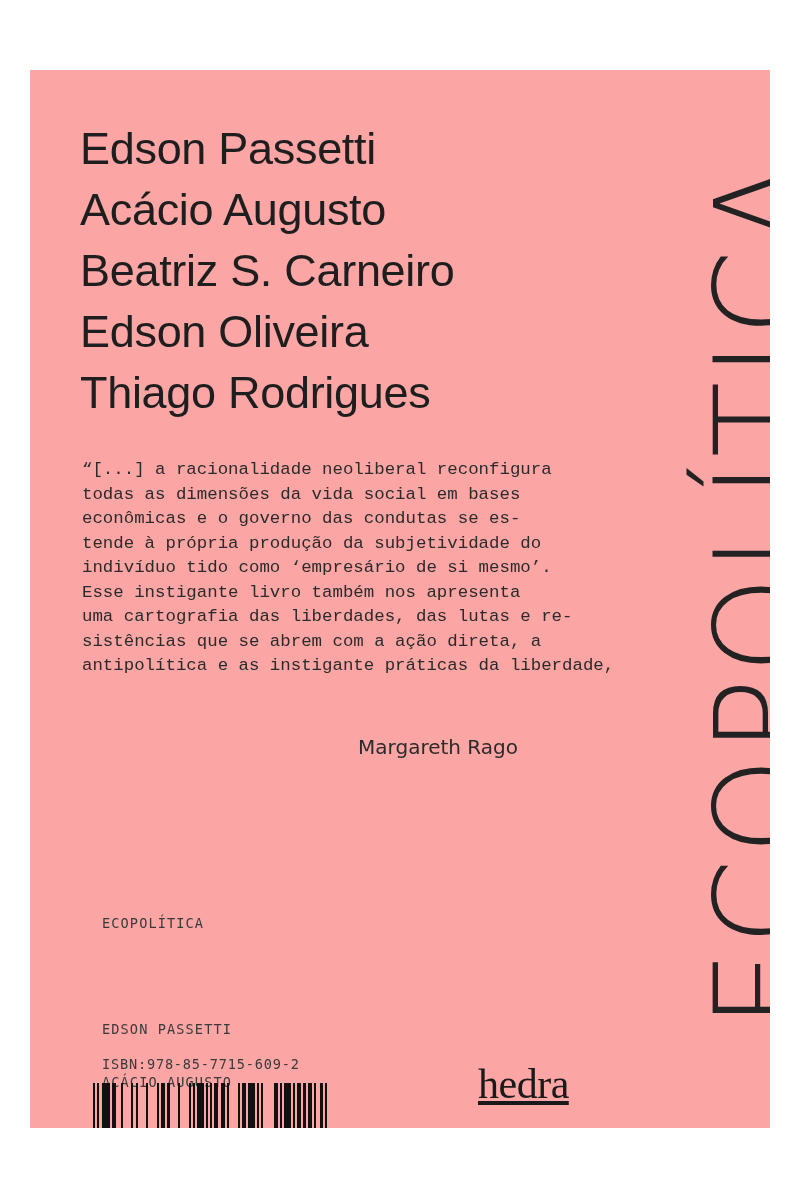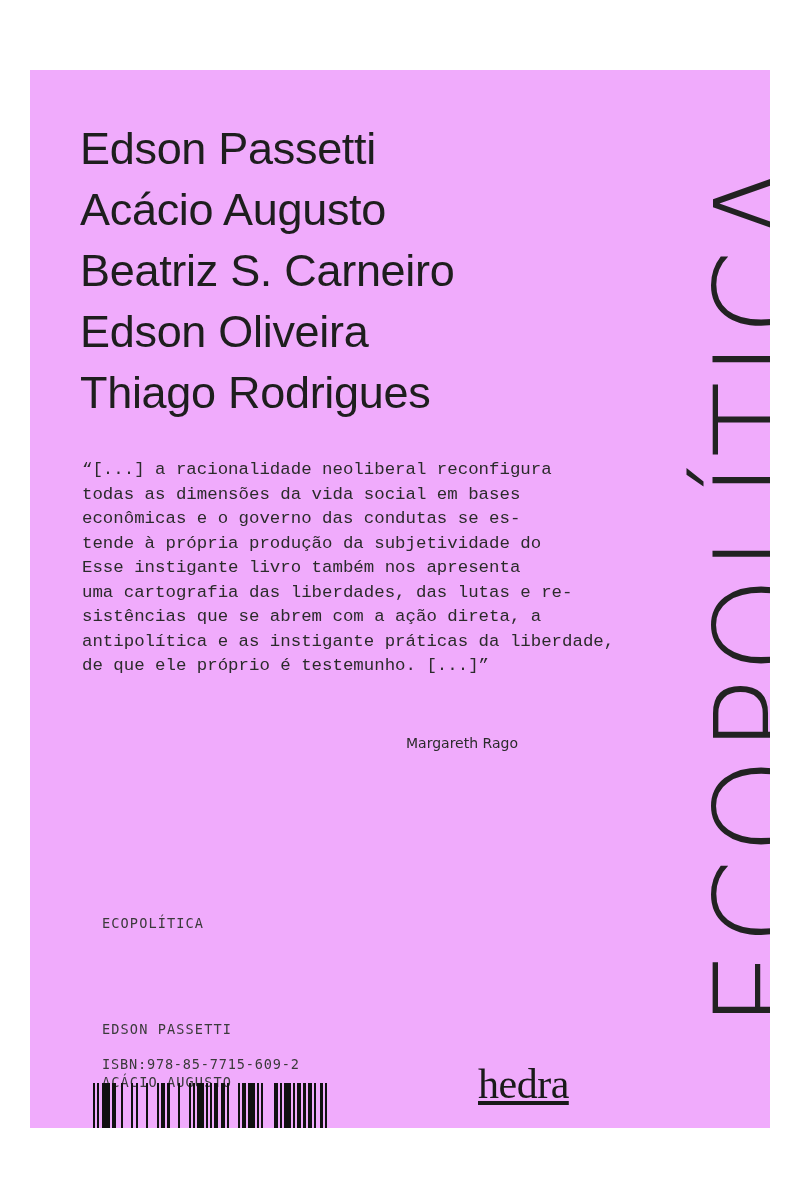--- a/index.html
+++ b/index.html
@@ -12,21 +12,21 @@
       height: 1200px;
       position: relative;
       overflow: hidden;
     }
     .cover {
       position: absolute;
       left: 30px;
       top: 70px;
       width: 740px;
       height: 1058px;
-      background: #f0abfc;
+      background: #fca5a5;
       overflow: hidden;
     }
     .authors {
       position: absolute;
       left: 50px;
       top: 48px;
       margin: 0;
       padding: 0;
       list-style: none;
       font-family: "Liberation Sans", sans-serif;
@@ -61,21 +61,21 @@
       font-family: Liberation Mono, monospace;
     }
     .quote .line.last {
       text-align-last: left;
     }
     .attribution {
       position: absolute;
       right: 252px;
       top: 665px;
       font-family: "DejaVu Sans", sans-serif;
-      font-size: 14px;
+      font-size: 20px;
       color: #2b2b2b;
       white-space: nowrap;
     }
     .colophon {
       position: absolute;
       left: 72px;
       top: 810px;
       font-family: "DejaVu Sans Mono", monospace;
       font-size: 13.6px;
       line-height: 17.6px;
@@ -154,25 +154,25 @@
     <li>Beatriz S. Carneiro</li>
     <li>Edson Oliveira</li>
     <li>Thiago Rodrigues</li>
   </ul>
 
   <div class="quote">
     <span class="line">“[...] a racionalidade neoliberal reconfigura</span>
     <span class="line">todas as dimensões da vida social em bases</span>
     <span class="line">econômicas e o governo das condutas se es-</span>
     <span class="line">tende à própria produção da subjetividade do</span>
+    <span class="line">indivíduo tido como ‘empresário de si mesmo’.</span>
     <span class="line">Esse instigante livro também nos apresenta</span>
     <span class="line">uma cartografia das liberdades, das lutas e re-</span>
     <span class="line">sistências que se abrem com a ação direta, a</span>
     <span class="line">antipolítica e as instigante práticas da liberdade,</span>
-    <span class="line last">de que ele próprio é testemunho. [...]”</span>
   </div>
 
   <div class="attribution">Margareth Rago</div>
 
   <div class="colophon">
     <div>ECOPOLÍTICA</div>
     <div class="gap"></div>
     <div>EDSON PASSETTI</div>
     <div>ACÁCIO AUGUSTO</div>
     <div>BEATRIZ S. CARNEIRO</div>

